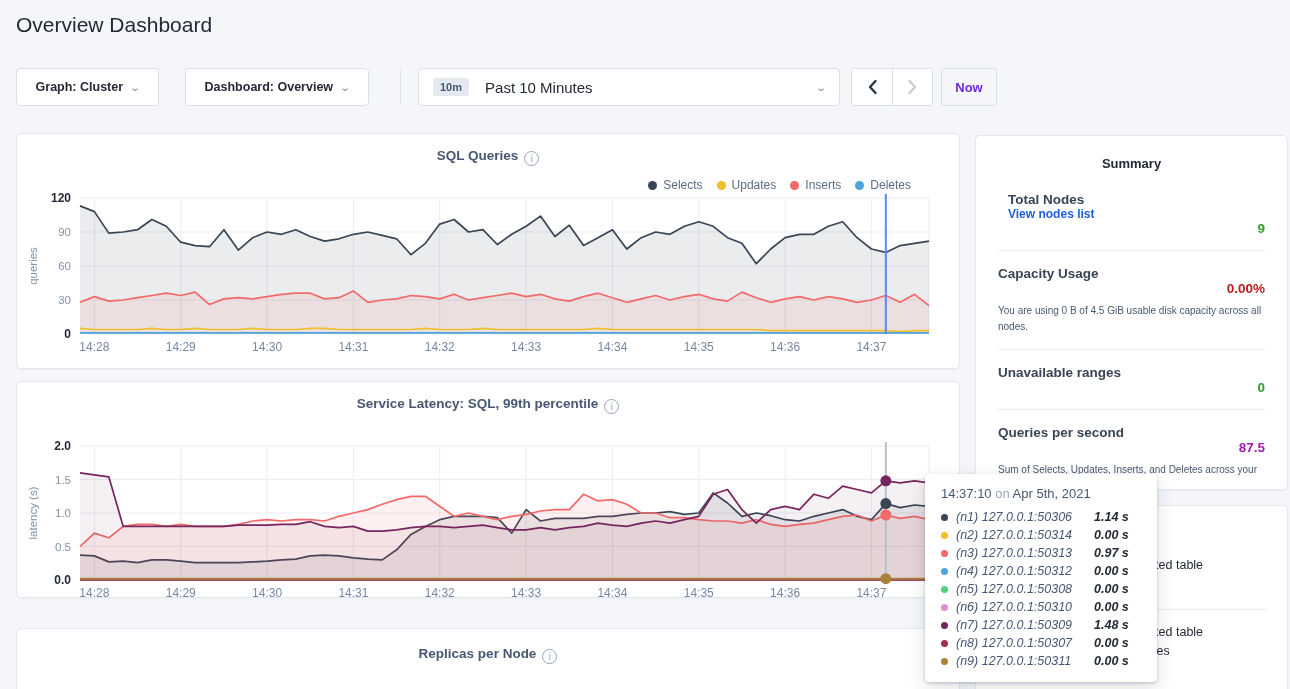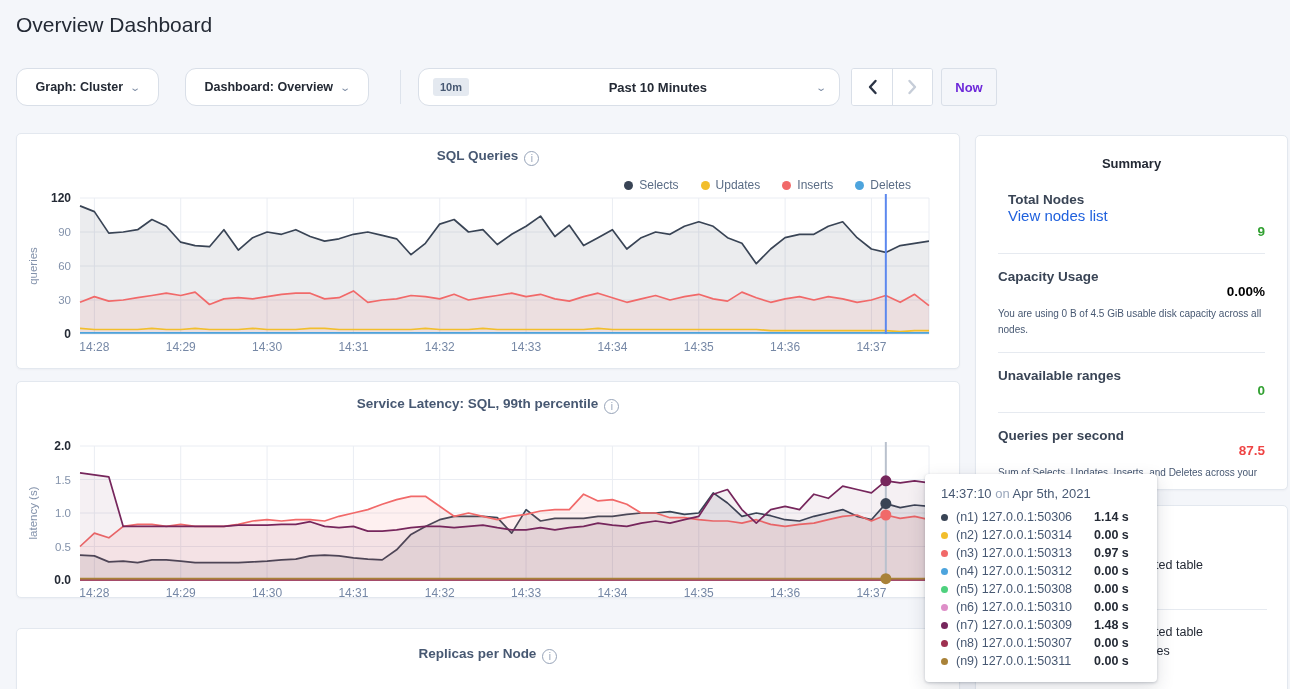--- a/index.html
+++ b/index.html
@@ -2,71 +2,71 @@
 <html><head>
 <meta charset="utf-8">
 <style>
   * { margin:0; padding:0; box-sizing:border-box; }
   html,body { background:#f4f6fa; font-family:"Liberation Sans", sans-serif; }
   .page { position:relative; width:1290px; height:689px; overflow:hidden; background:#f4f6fa; color:#242a35; }
 
   .page-title { position:absolute; left:16px; top:13px; font-size:21px; font-weight:500; color:#242a35; }
 
   
-  .ctrl { position:absolute; top:68px; height:38px; background:#fff; border:1px solid #d9dfe8; border-radius:11px; display:flex; align-items:center; font-size:12.5px; font-weight:bold; color:#242a35; cursor:pointer; }
+  .ctrl { position:absolute; top:68px; height:38px; background:#fff; border:1px solid #d9dfe8; border-radius:4px; display:flex; align-items:center; font-size:12.5px; font-weight:bold; color:#242a35; cursor:pointer; }
   .dd-graph { left:16px; width:143px; justify-content:center; gap:8px; }
   .dd-dashboard { left:185px; width:184px; justify-content:center; gap:8px; }
   .chev { color:#7e8da5; font-size:10px; transform:scaleX(1.4); font-weight:normal; }
   .ctrl-divider { position:absolute; left:400px; top:70px; width:1px; height:34px; background:#dde3ec; }
-  .timebox { left:418px; width:422px; padding:0 14px;text-align:center; }
+  .timebox { left:418px; width:422px; padding:0 14px; }
   .time-badge { background:#e4e9f0; color:#475872; font-size:11px; font-weight:bold; padding:3px 7px; border-radius:3px; margin-right:16px; }
-  .time-label { font-size:13px; font-weight:bold; flex:1;margin-left:14px; }
+  .time-label { font-size:15px; font-weight:normal; flex:1; }
   .timebox .chev { margin-left:auto; }
   .pn-group { position:absolute; left:851px; top:68px; height:38px; display:flex; border:1px solid #d9dfe8; border-radius:3px; overflow:hidden; background:#fff; }
   .pn-btn { width:40px; height:36px; display:flex; align-items:center; justify-content:center; background:#fff; cursor:pointer; }
   .pn-btn + .pn-btn { border-left:1px solid #d9dfe8; }
   .now-btn { position:absolute; left:941px; top:68px; width:56px; height:38px; border:1px solid #d9dfe8; border-radius:3px; background:transparent; color:#6d28d9; font-size:13px; font-weight:bold; display:flex; align-items:center; justify-content:center; cursor:pointer; }
 
   
   .card { position:absolute; background:#fff; border:1px solid #e3e8ef; border-radius:5px; box-shadow:0 1px 2px rgba(50,60,80,.04); }
   .sql-card { left:16px; top:133px; width:944px; height:236px; }
   .latency-card { left:16px; top:381px; width:944px; height:217px; }
   .replicas-card { left:16px; top:628px; width:944px; height:100px; }
   .summary-card { left:975px; top:135px; width:313px; height:355px; }
   .events-card { left:975px; top:505px; width:313px; height:220px; }
 
   .chart-title { position:absolute; top:14px; left:0; right:0; text-align:center; font-size:13.5px; font-weight:bold; color:#475872; }
   .info-icon { display:inline-block; width:15px; height:15px; line-height:13px; border:1.3px solid #96a3b8; border-radius:50%; color:#96a3b8; font-size:10px; font-weight:normal; text-align:center; vertical-align:-2px; margin-left:6px; cursor:pointer; }
 
-  .legend { position:absolute; top:44px; right:48px; display:flex; gap:22px; }
+  .legend { position:absolute; top:44px; right:48px; display:flex; gap:14px; }
   .legend-item { display:flex; align-items:center; gap:6px; font-size:12px; color:#5a6c85; }
   .dot { width:9px; height:9px; border-radius:50%; display:inline-block; flex:none; }
 
   .chart-svg { position:absolute; left:0; top:0; }
 
   
   .summary-title { text-align:center; font-size:13px; font-weight:bold; color:#242a35; padding:20px 0 6px; }
   .sum-row { margin:0 22px; padding:15px 0 14px; border-bottom:1px solid #e6eaf0; }
   .sum-row:last-child { border-bottom:none; }
   .sum-line { display:flex; align-items:baseline;flex-direction:column; }
   .sum-label { font-size:13.5px; font-weight:bold; color:#394455; }
-  .sum-link { font-size:15px; font-weight:normal; margin-left:10px; cursor:pointer; }
+  .sum-link { font-size:12px; font-weight:bold; margin-left:10px; cursor:pointer; }
   .sum-value { margin-left:auto; font-size:13.5px; font-weight:bold; }
   .sum-desc { margin-top:7px; font-size:10px; color:#475872; line-height:1.6; }
 
   
   .events-title { text-align:center; font-size:13.5px; font-weight:bold; color:#242a35; padding:18px 0 4px; }
   .event-item { margin:0 20px; padding:13px 0 14px; font-size:12.5px; color:#242a35; line-height:1.55; border-bottom:1px solid #e6eaf0; }
   .event-item:last-child { border-bottom:none; }
 
   
   .tooltip { position:absolute; left:925px; top:474px; width:232px; background:#fff; border-radius:4px; box-shadow:0 1px 3px rgba(40,50,70,.25), 0 6px 18px rgba(40,50,70,.15); padding:12px 14px 12px 16px; z-index:20; }
   .tip-title { font-size:13px; color:#475872; margin-bottom:7px; }
   .tip-title .conj { color:#9aa7bc; }
-  .tip-row { display:flex; align-items:center; height:18px; font-size:12.5px; color:#475872; }
+  .tip-row { display:flex; align-items:center; height:18px; font-size:12.5px; color:#475872;font-style:italic; }
   .tip-row .dot { width:7px; height:7px; margin-right:8px; }
   .tip-addr { width:138px; white-space:nowrap; }
   .tip-val { font-weight:bold; color:#242a35; white-space:nowrap; }
 </style>
 </head>
 <body>
 
 <div class="page">
 
   <div class="page-title">Overview Dashboard</div>
@@ -233,34 +233,34 @@
         <div class="sum-row">
           <div class="sum-line">
             <span class="sum-label">Total Nodes</span>
             <span class="sum-link" style="color: rgb(32, 97, 221);">View nodes list</span>
             <span class="sum-value" style="color: rgb(49, 160, 49);">9</span>
           </div>
         </div>
         <div class="sum-row">
           <div class="sum-line">
             <span class="sum-label">Capacity Usage</span>
-            <span class="sum-value" style="color: #000000;">0.00%</span>
+            <span class="sum-value" style="color: #b91c1c;">0.00%</span>
           </div>
           <div class="sum-desc">You are using 0 B of 4.5 GiB usable disk capacity across all nodes.</div>
         </div>
         <div class="sum-row">
           <div class="sum-line">
             <span class="sum-label">Unavailable ranges</span>
             <span class="sum-value" style="color: rgb(49, 160, 49);">0</span>
           </div>
         </div>
         <div class="sum-row">
           <div class="sum-line">
             <span class="sum-label">Queries per second</span>
-            <span class="sum-value" style="color: #ef4444;">87.5</span>
+            <span class="sum-value" style="color: #a21caf;">87.5</span>
           </div>
           <div class="sum-desc">Sum of Selects, Updates, Inserts, and Deletes across your entire cluster.</div>
         </div>
         <div class="sum-row">
           <div class="sum-line">
             <span class="sum-label">P99 latency</span>
             <span class="sum-value" style="color: rgb(49, 160, 49);">1208.0 ms</span>
           </div>
         </div>
       </div>

